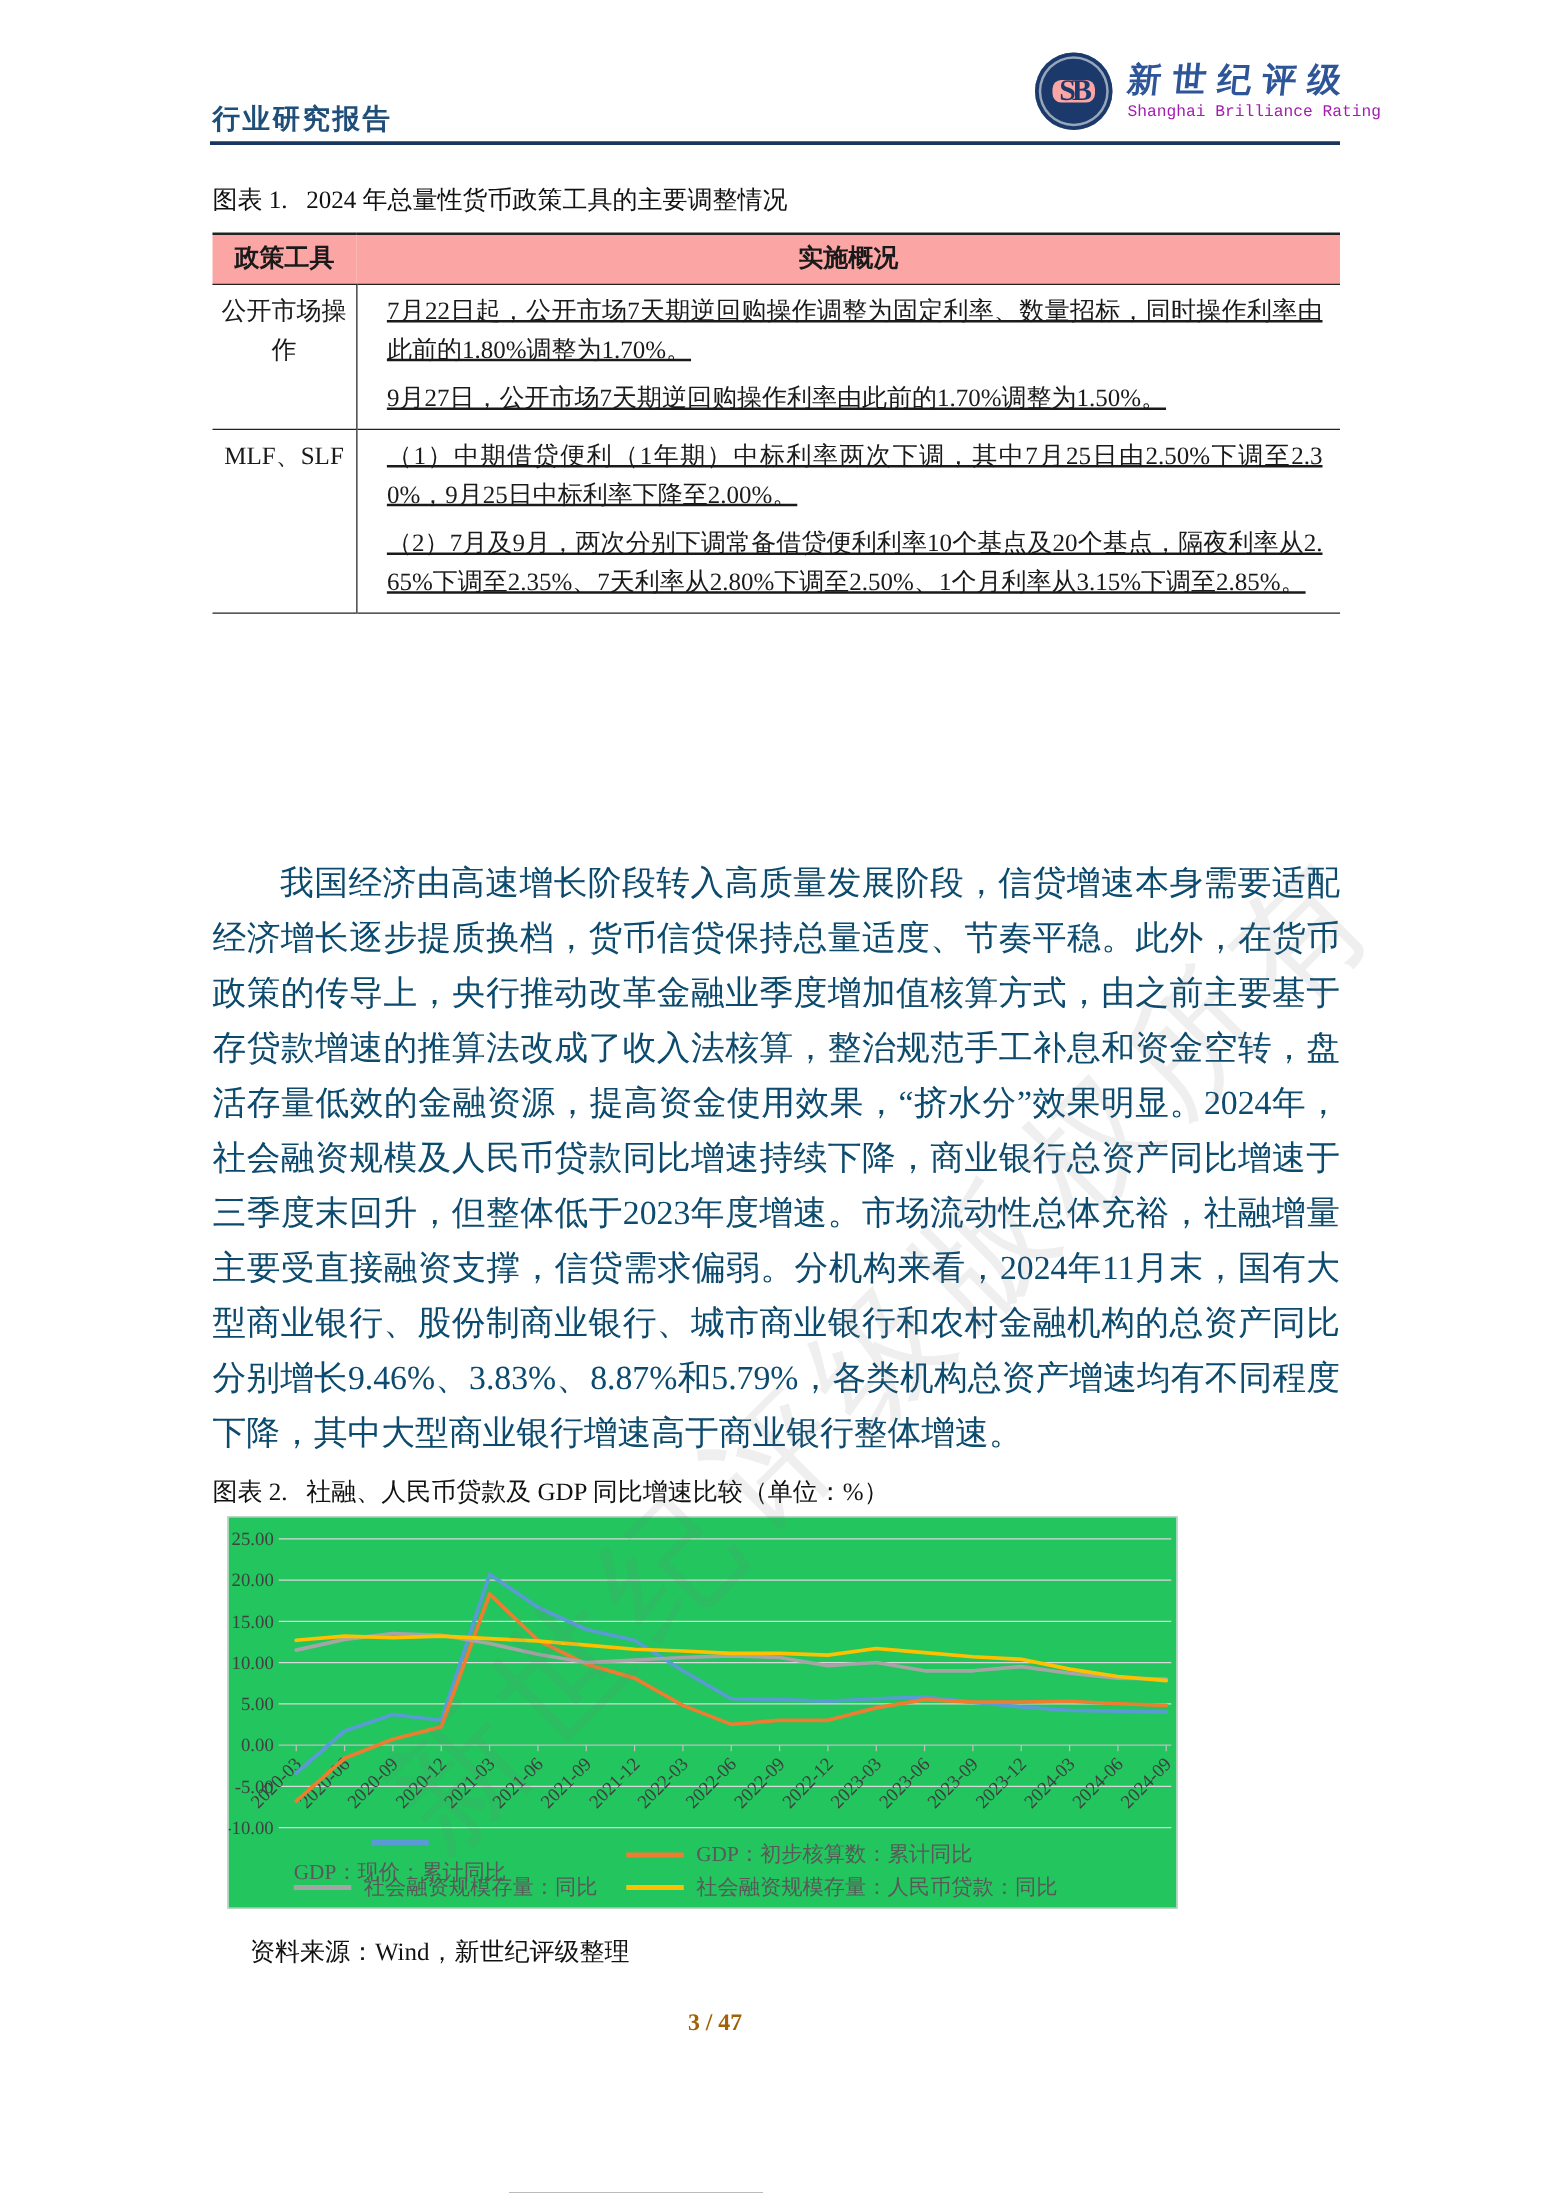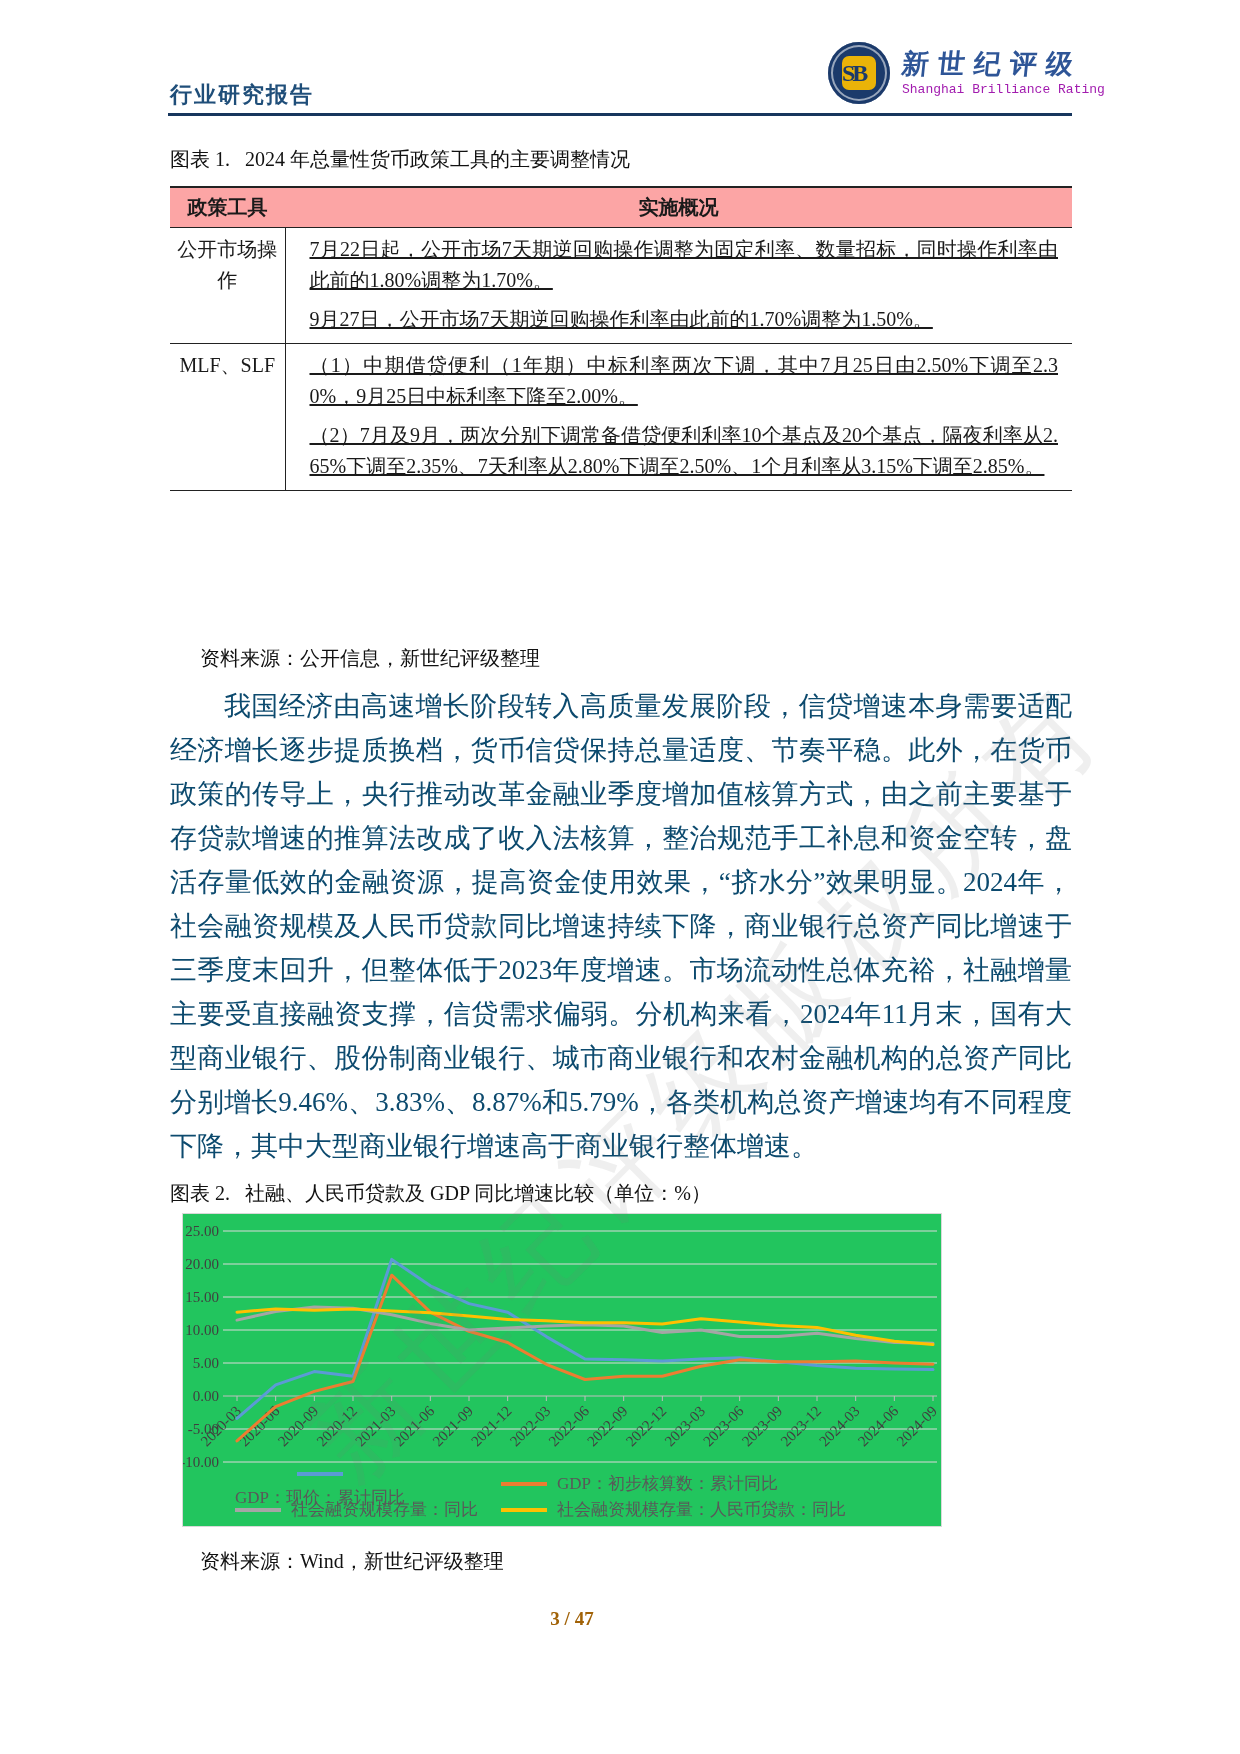--- a/index.html
+++ b/index.html
@@ -18,22 +18,22 @@
     position:absolute; left:168px; top:113px; width:904px; height:3px;
     background:#17365d;
   }
   .brand{position:absolute; left:828px; top:42px; display:flex; align-items:center; gap:12px;}
   .logo-circle{
     width:62px; height:62px; border-radius:50%; background:#1b3a6b;
     display:flex; align-items:center; justify-content:center; flex:0 0 auto;
     box-shadow:inset 0 0 0 3px #1b3a6b, inset 0 0 0 5px rgba(255,255,255,.55);
   }
   .logo-square{
-    width:34px; height:34px; background:#eab308; border-radius:7px;
-    display:flex; align-items:center; 
+    width:34px; height:18px; background:#fca5a5; border-radius:7px;
+    display:flex; align-items:center; justify-content:center;
   }
   .logo-square span{
     font-family:"Liberation Serif","DejaVu Serif",serif;
     font-weight:bold; font-size:24px; color:#1b3a6b; letter-spacing:-3px;
   }
   .brand-text{display:flex; flex-direction:column; line-height:1.15;}
   .brand-cn{
     font-family:"Liberation Sans","DejaVu Sans",sans-serif;
     font-size:27px; font-weight:bold; color:#2e5597; letter-spacing:9px;
     transform:skewX(-6deg); white-space:nowrap;
@@ -141,21 +141,20 @@
       <tr>
         <td class="cell-tool">MLF、SLF</td>
         <td class="cell-overview">
           <p>（1）中期借贷便利（1年期）中标利率两次下调，其中7月25日由2.50%下调至2.30%，9月25日中标利率下降至2.00%。</p>
           <p>（2）7月及9月，两次分别下调常备借贷便利利率10个基点及20个基点，隔夜利率从2.65%下调至2.35%、7天利率从2.80%下调至2.50%、1个月利率从3.15%下调至2.85%。</p>
         </td>
       </tr>
     </tbody>
   </table>
 
-  <div class="source-note source-1">资料来源：公开信息，新世纪评级整理</div>
 
   <div class="body-paragraph">我国经济由高速增长阶段转入高质量发展阶段，信贷增速本身需要适配经济增长逐步提质换档，货币信贷保持总量适度、节奏平稳。此外，在货币政策的传导上，央行推动改革金融业季度增加值核算方式，由之前主要基于存贷款增速的推算法改成了收入法核算，整治规范手工补息和资金空转，盘活存量低效的金融资源，提高资金使用效果，“挤水分”效果明显。2024年，社会融资规模及人民币贷款同比增速持续下降，商业银行总资产同比增速于三季度末回升，但整体低于2023年度增速。市场流动性总体充裕，社融增量主要受直接融资支撑，信贷需求偏弱。分机构来看，2024年11月末，国有大型商业银行、股份制商业银行、城市商业银行和农村金融机构的总资产同比分别增长9.46%、3.83%、8.87%和5.79%，各类机构总资产增速均有不同程度下降，其中大型商业银行增速高于商业银行整体增速。</div>
 
   <div class="fig-caption fig2-caption">图表 2.   社融、人民币贷款及 GDP 同比增速比较（单位：%）</div>
 
   <div class="chart-box">
     <svg id="chart-svg" width="758" height="256" viewBox="0 0 758 256" xmlns="http://www.w3.org/2000/svg">
         <line x1="40" y1="17" x2="754" y2="17" stroke="#d9d9d9" stroke-width="1"></line>
         <text x="36" y="22" text-anchor="end" font-size="15" fill="#404040" font-family="&quot;Liberation Serif&quot;,&quot;DejaVu Serif&quot;,serif">25.00</text>
         <line x1="40" y1="50" x2="754" y2="50" stroke="#d9d9d9" stroke-width="1"></line>

